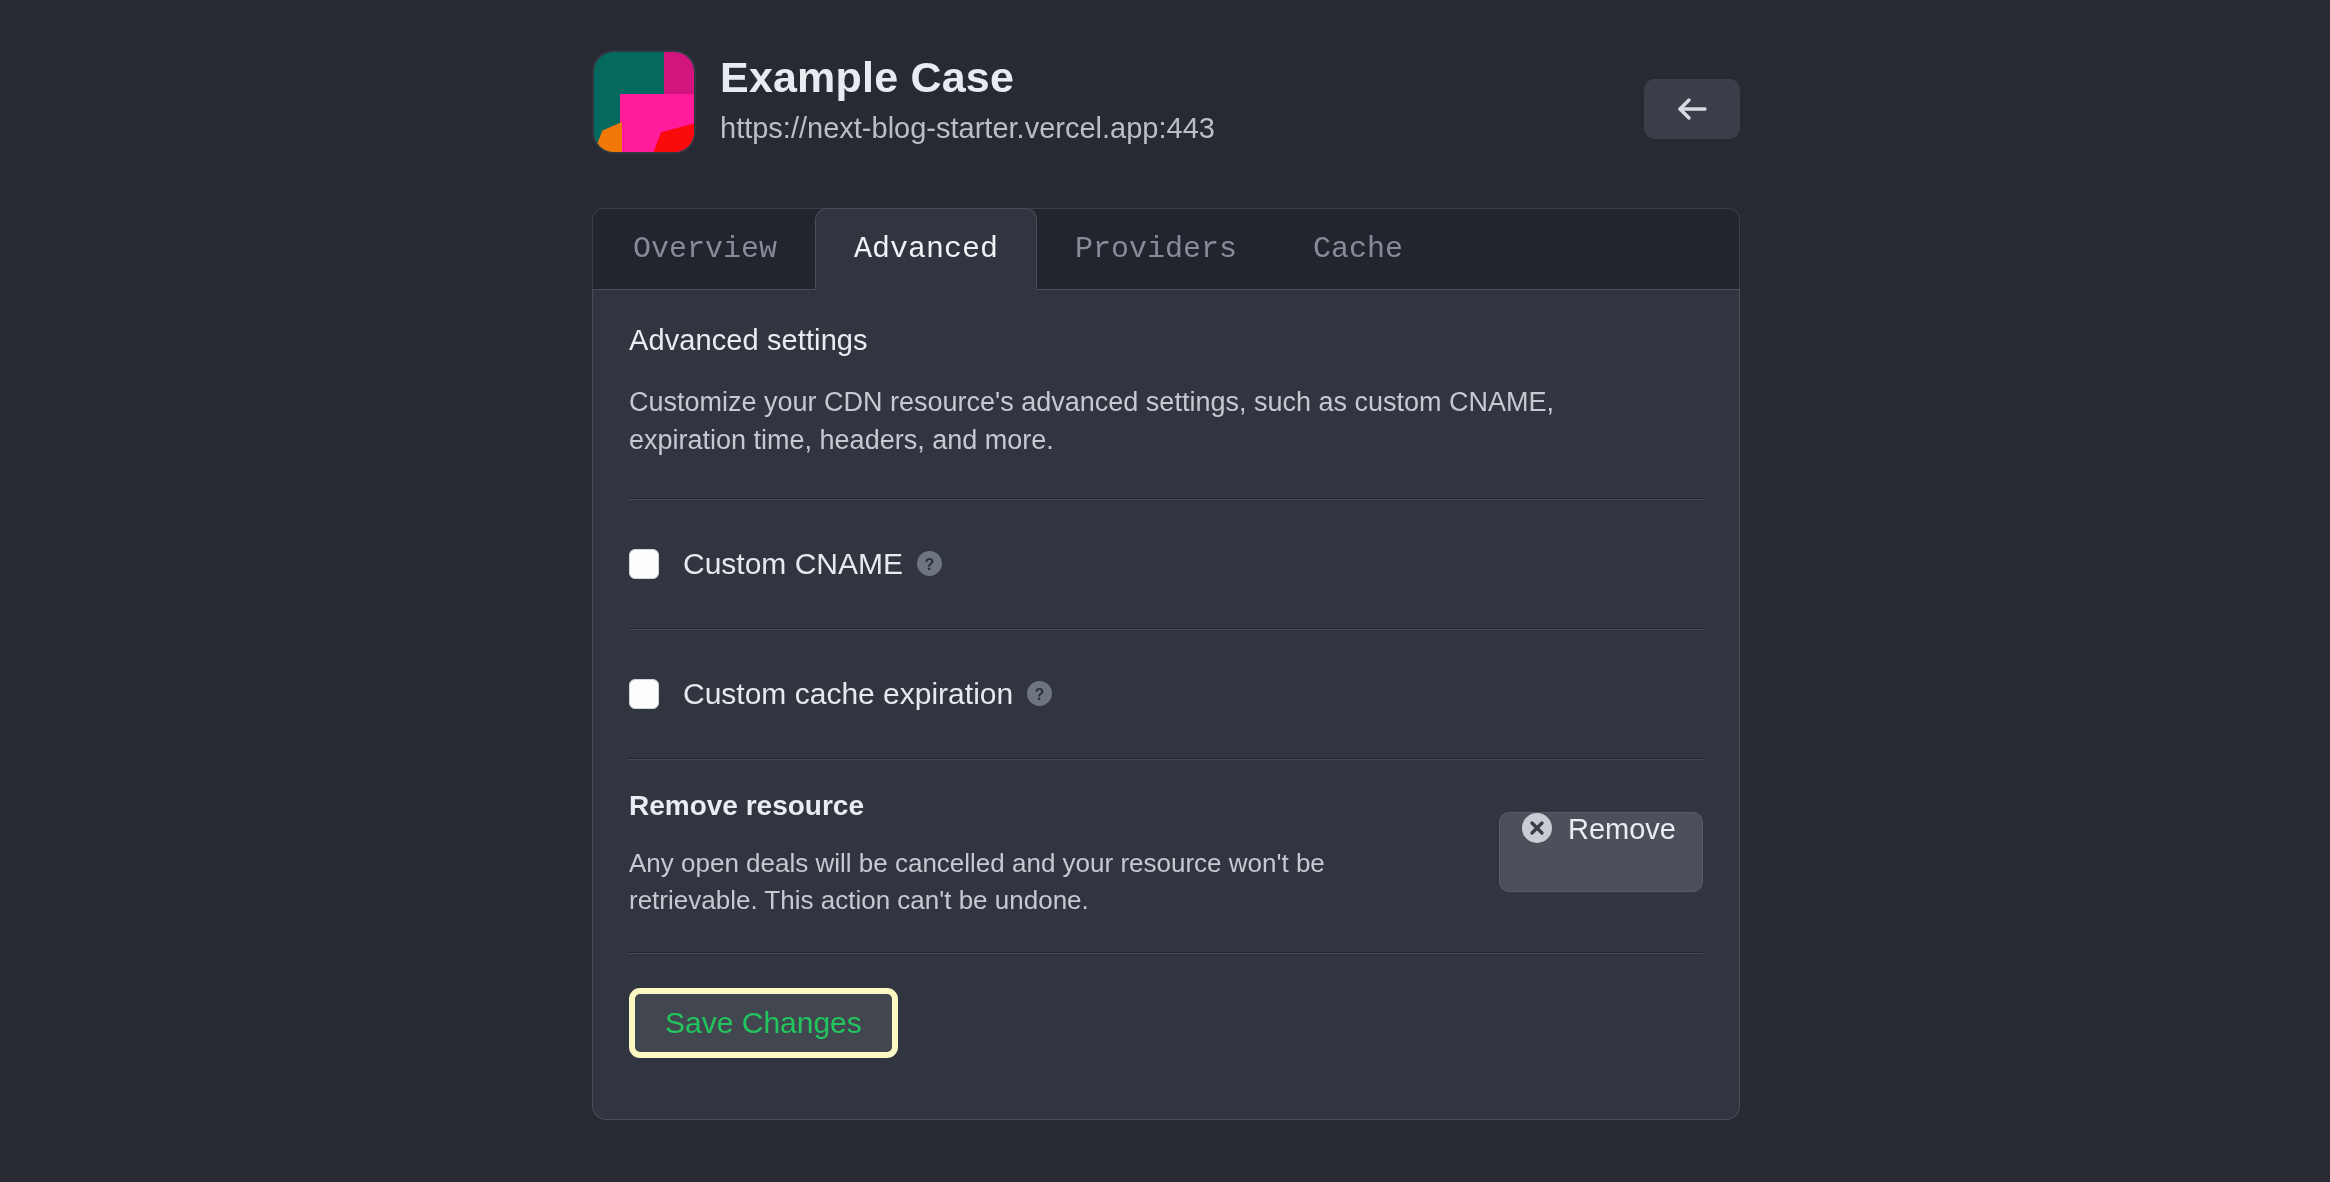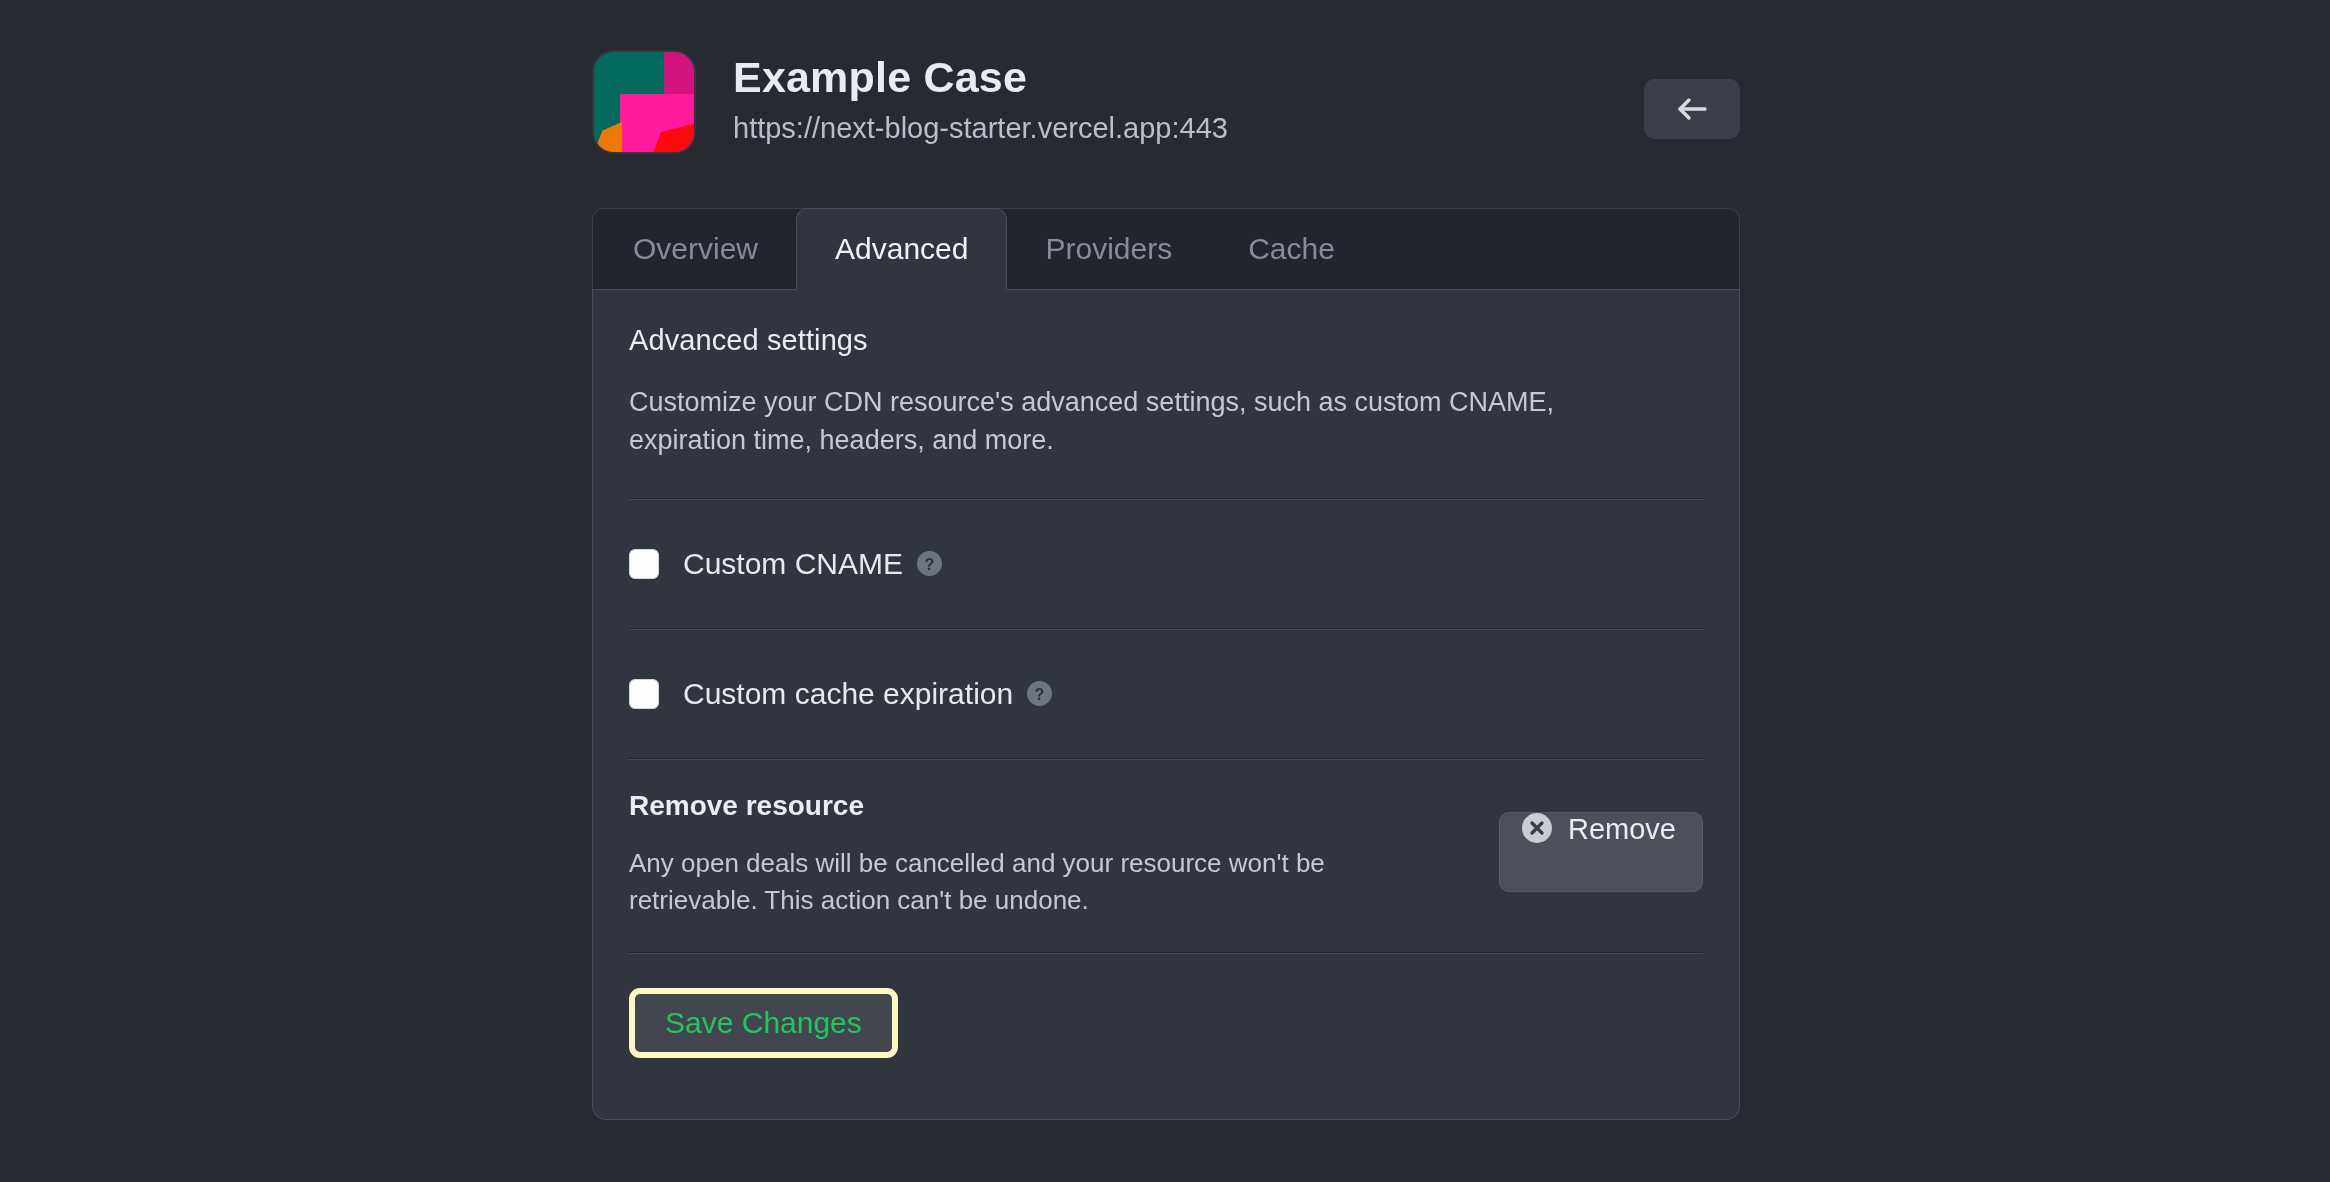--- a/index.html
+++ b/index.html
@@ -63,21 +63,21 @@
   }
   .logo .sh-orange {
     position: absolute;
     left: 0px; bottom: 0px;
     width: 28px; height: 30px;
     background: #f07806;
     clip-path: polygon(30% 28%, 100% 0%, 100% 100%, 0% 100%);
   }
 
   .header-text {
-    margin-left: 37px;
+    margin-left: 24px;
     padding-top: 6px;
   }
   .title {
     font-size: 43px;
     font-weight: bold;
     color: #e8ebf0;
     line-height: 1.1;
     letter-spacing: 0.2px;
   }
   .subtitle {
@@ -130,21 +130,21 @@
     height: 81px;
     padding: 0 38px;
     display: flex;
     align-items: center;
     justify-content: center;
     font-size: 30px;
     color: #868c99;
     cursor: pointer;
     background: transparent;
     border: none;
-    font-family: Liberation Sans, sans-serif;
+    font-family: Liberation Mono, monospace;
     position: relative;
   }
   .tab.active {
     color: #f0f2f6;
     background: #31353f;
     border: 1px solid #4a4e59;
     border-bottom: 1px solid #31353f;
     border-top-left-radius: 12px;
     border-top-right-radius: 12px;
     margin-bottom: -1px;

